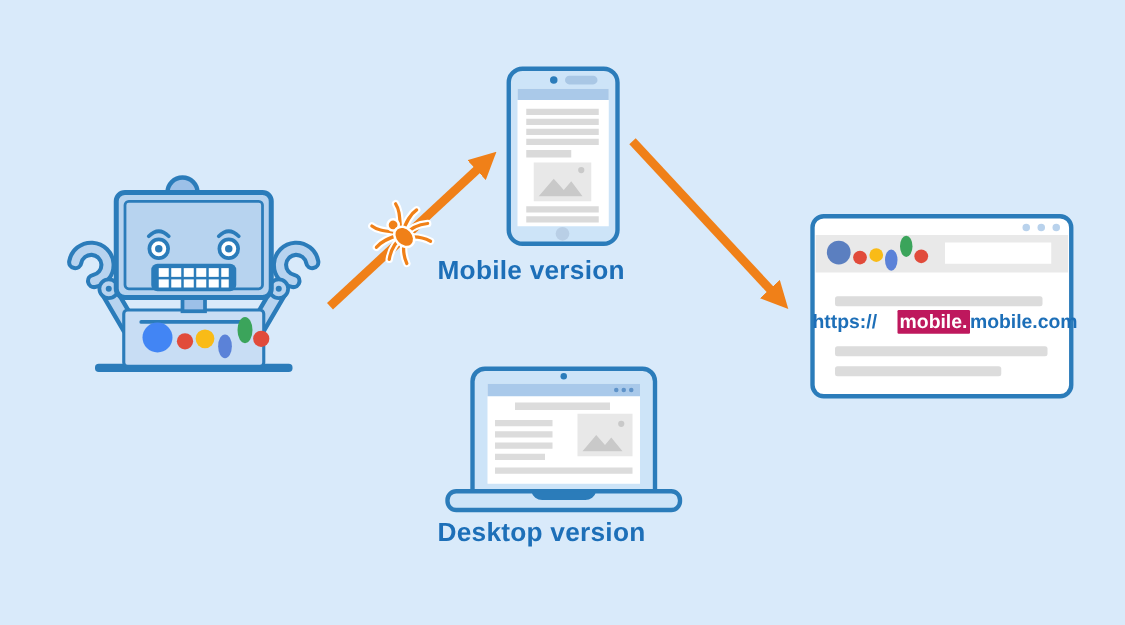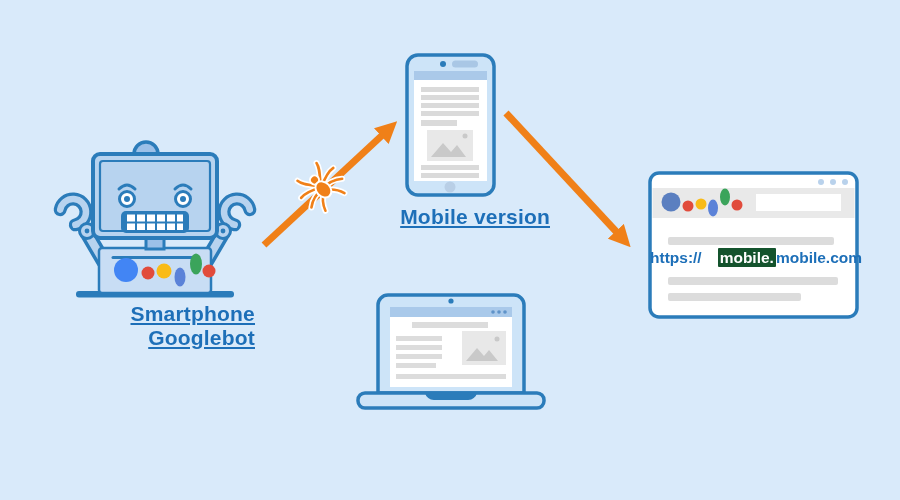--- a/index.html
+++ b/index.html
@@ -4,29 +4,29 @@
 <style>
   html,body{margin:0;padding:0;}
   .scene{
     position:relative;width:900px;height:500px;overflow:hidden;
     background:#d9eafa;
     font-family:"Liberation Sans","DejaVu Sans",sans-serif;
   }
   .scene svg{position:absolute;left:0;top:0;}
   .label{
     position:absolute;color:#1d6fb8;font-weight:700;font-size:21px;
-    text-align:right;line-height:1.12;letter-spacing:.2px;text-decoration:underline;
+    text-align:left;line-height:1.12;letter-spacing:.2px;
   }
   .url-line{
     position:absolute;left:650px;top:249px;width:207px;
     text-align:center;font-size:15.5px;font-weight:700;color:#1d6fb8;
     white-space:nowrap;letter-spacing:0;
   }
   .url-line .hl{
-    background:#14532d;color:#ffffff;padding:1px 2px;border-radius:1px;margin-left:16px;
+    background:#be185d;color:#ffffff;padding:1px 2px;border-radius:1px;margin-left:16px;
   }
 </style>
 </head>
 <body>
 
 <div class="scene">
 
 <svg width="900" height="500" viewBox="0 0 900 500">
   <defs>
     <marker id="ah" viewBox="0 0 10 10" refX="5.5" refY="5" markerWidth="3.1" markerHeight="3.1" orient="auto">
@@ -196,25 +196,22 @@
     <g>
       <rect x="462" y="331" width="44" height="34" fill="#e8e8e8"></rect>
       <path d="M466,361 l11,-13 7,8 5,-6 9,11 z" fill="#c9c9c9"></path>
       <circle cx="497" cy="339" r="2.5" fill="#c9c9c9"></circle>
     </g>
     <rect x="358" y="393" width="186" height="15" rx="7" fill="#cde4f8" stroke="#2b7cba" stroke-width="3.5"></rect>
     <path d="M425,393 h52 a9,9 0 0 1 -9,7 h-34 a9,9 0 0 1 -9,-7 z" fill="#2b7cba"></path>
   </g>
 </svg>
 
-  <div class="label" style="left:55px;top:302px;width:200px;">
-    <div>Smartphone</div>
-    <div>Googlebot</div>
-  </div>
 
   <div class="label" style="left:350px;top:205px;width:200px;">Mobile version</div>
 
+  <div class="label" style="left:350px;top:415px;width:200px;">Desktop version</div>
 
   <div class="url-line">
     <span>https://</span><span class="hl">mobile.</span><span>mobile.com</span>
   </div>
 
 </div>
 
 </body></html>

